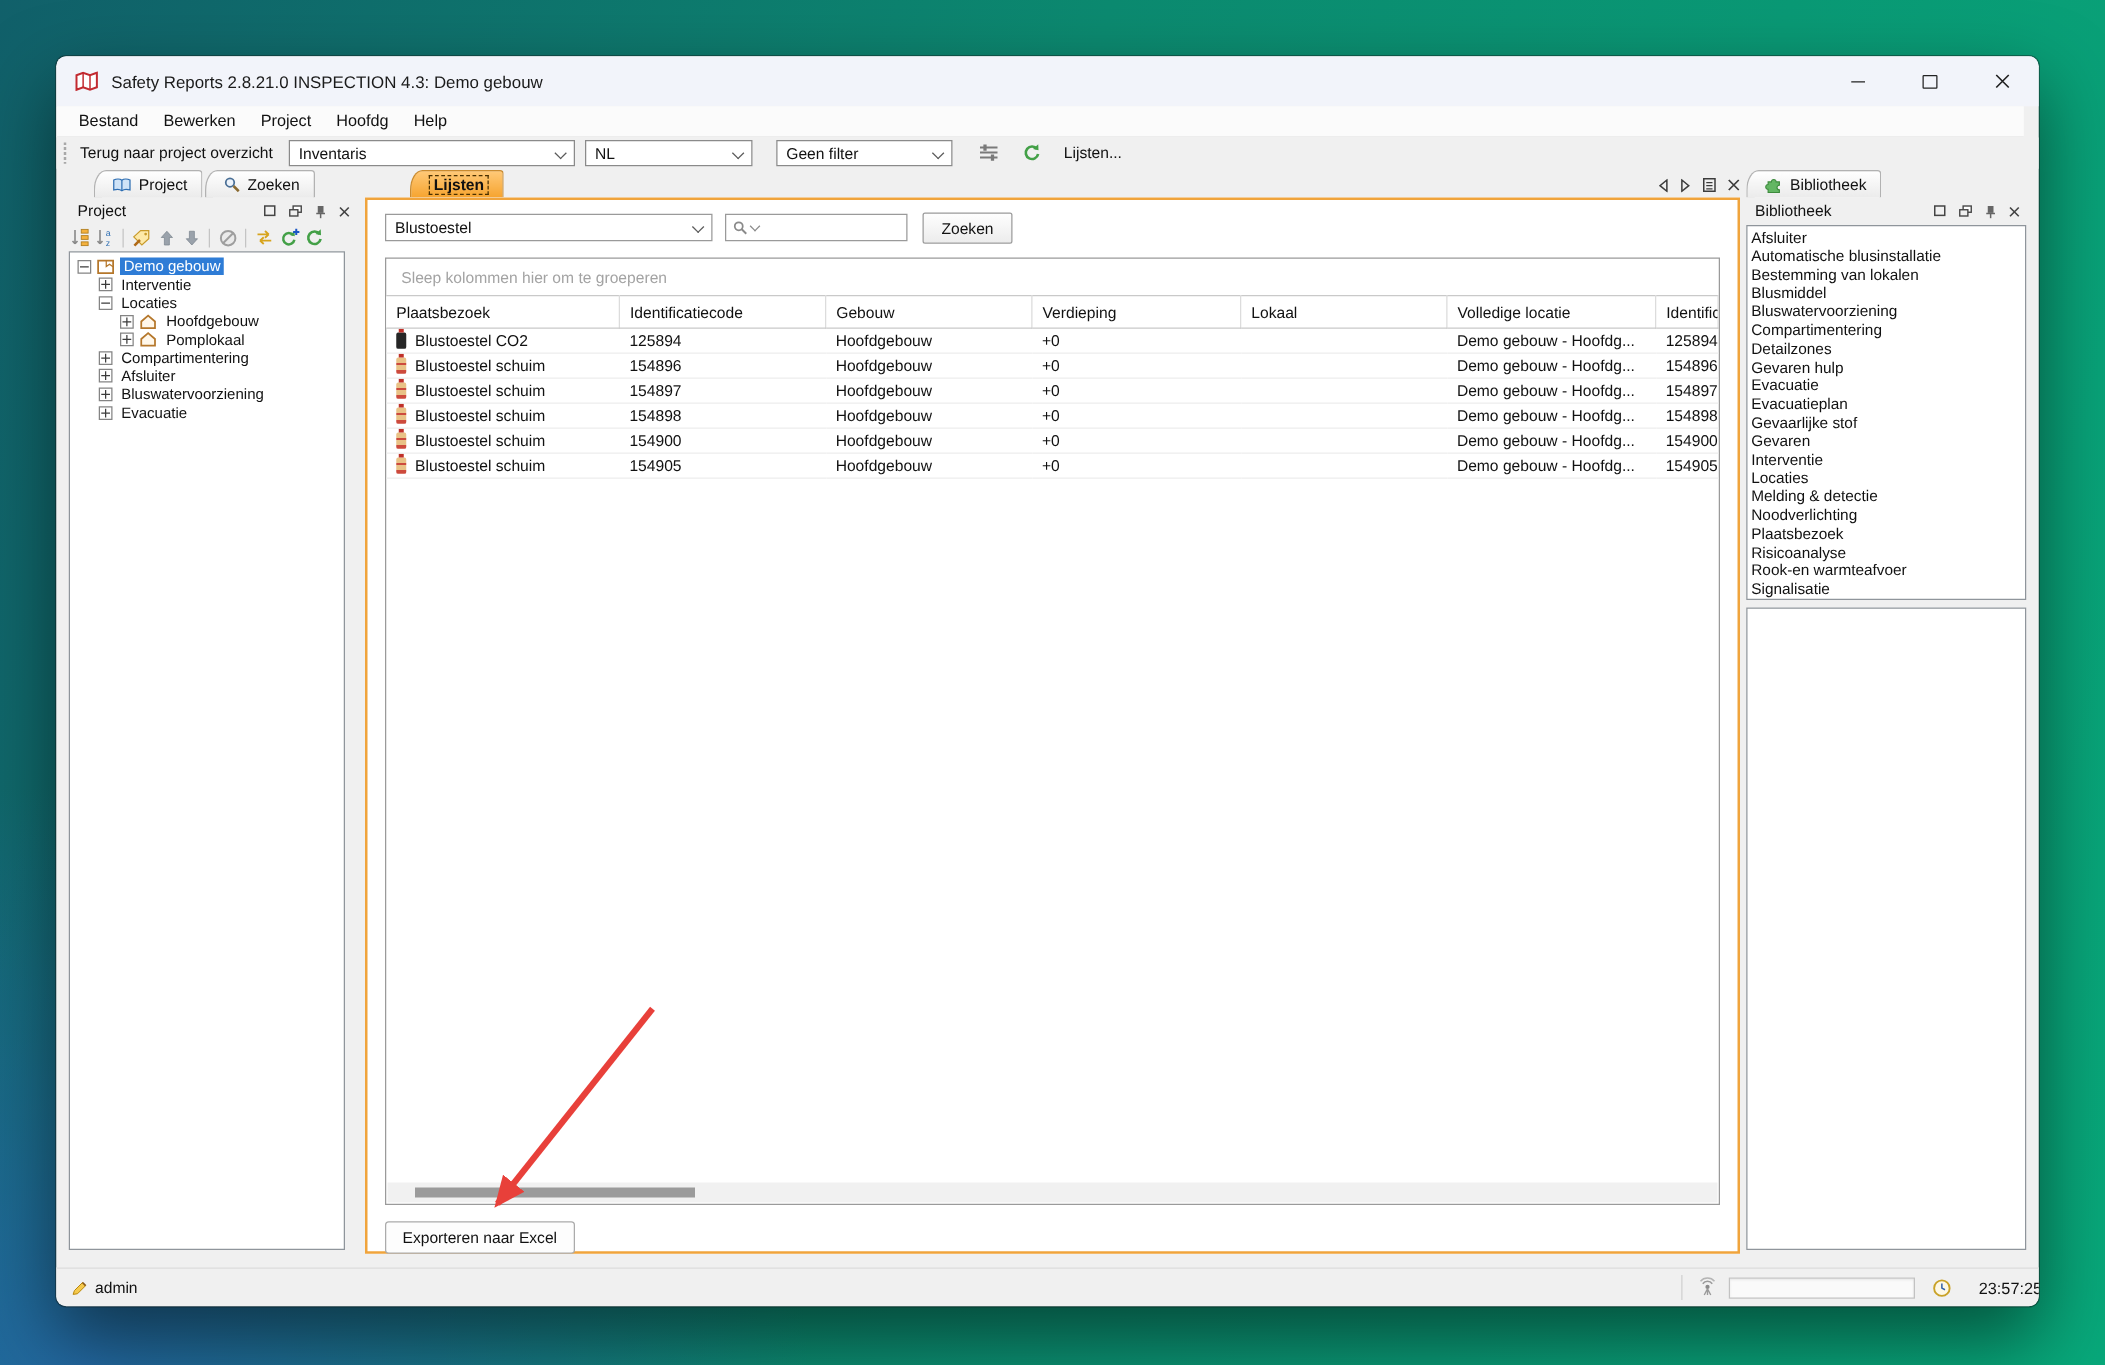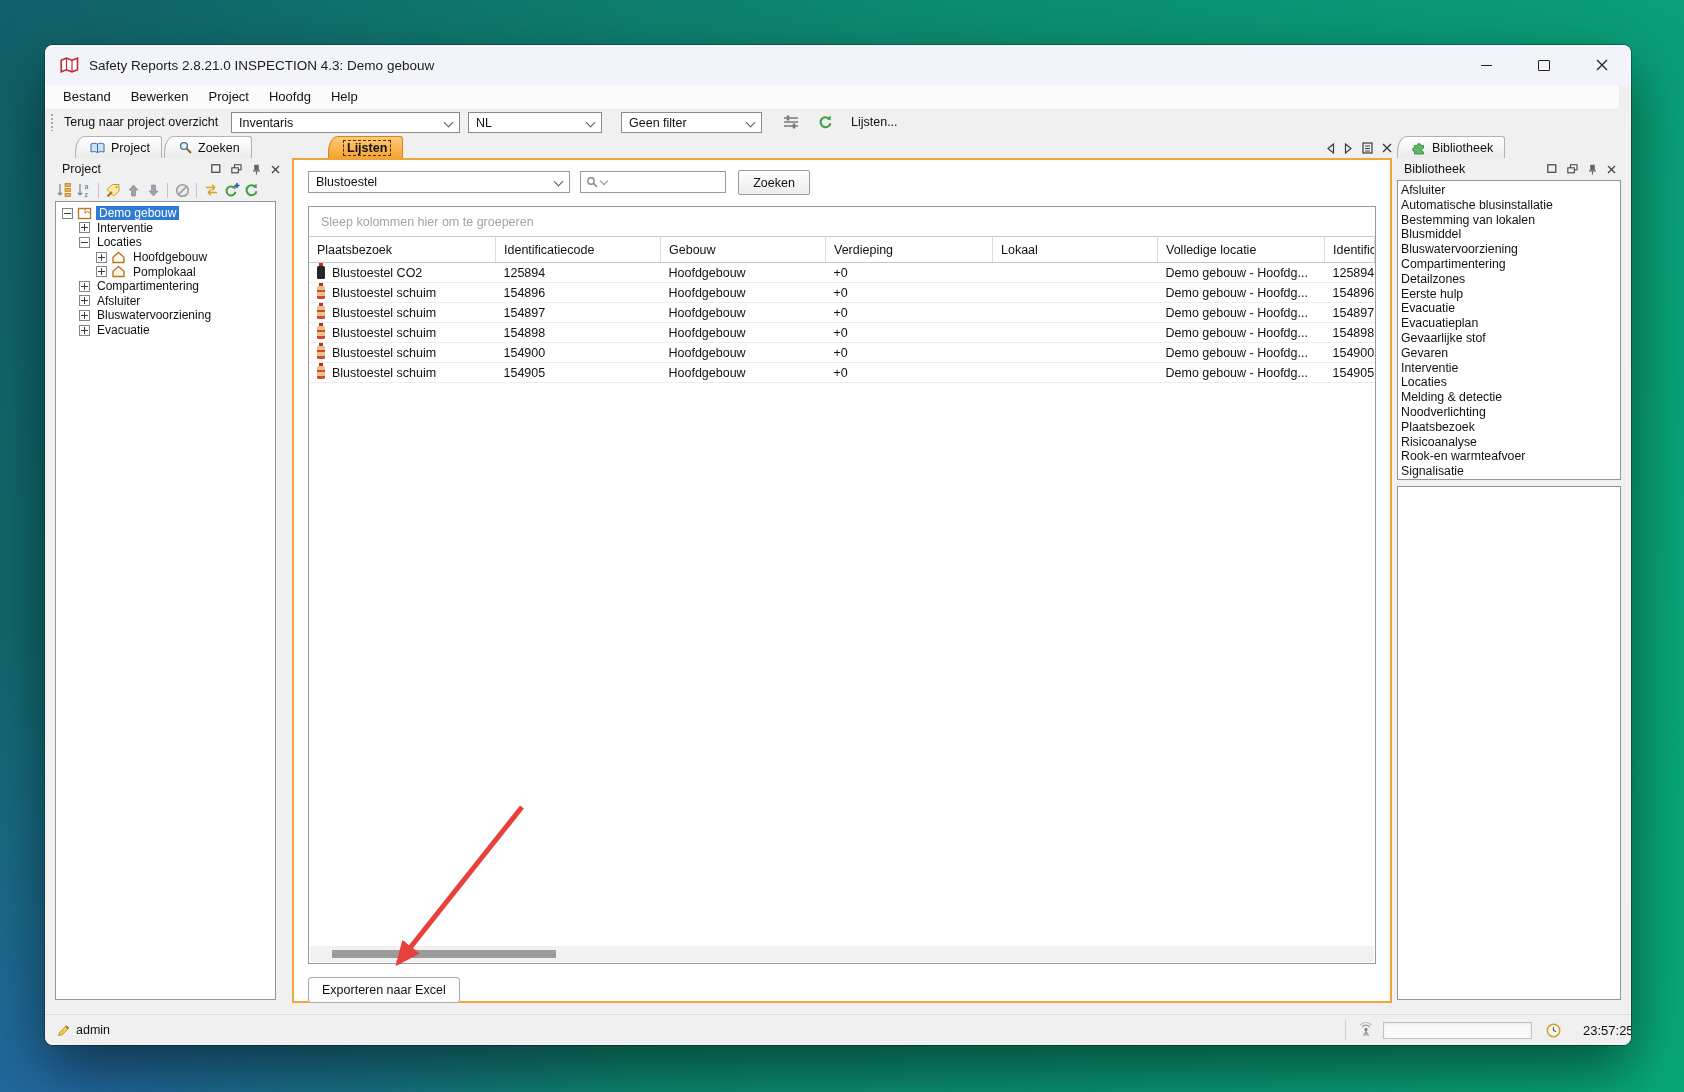--- a/index.html
+++ b/index.html
@@ -531,21 +531,21 @@
     </span>
   </div>
   <div class="lib-box" id="lib-list">
       <div class="lib-item">Afsluiter</div>
       <div class="lib-item">Automatische blusinstallatie</div>
       <div class="lib-item">Bestemming van lokalen</div>
       <div class="lib-item">Blusmiddel</div>
       <div class="lib-item">Bluswatervoorziening</div>
       <div class="lib-item">Compartimentering</div>
       <div class="lib-item">Detailzones</div>
-      <div class="lib-item">Eerste hulp</div>
+      <div class="lib-item">Gevaren hulp</div>
       <div class="lib-item">Evacuatie</div>
       <div class="lib-item">Evacuatieplan</div>
       <div class="lib-item">Gevaarlijke stof</div>
       <div class="lib-item">Gevaren</div>
       <div class="lib-item">Interventie</div>
       <div class="lib-item">Locaties</div>
       <div class="lib-item">Melding &amp; detectie</div>
       <div class="lib-item">Noodverlichting</div>
       <div class="lib-item">Plaatsbezoek</div>
       <div class="lib-item">Risicoanalyse</div>

